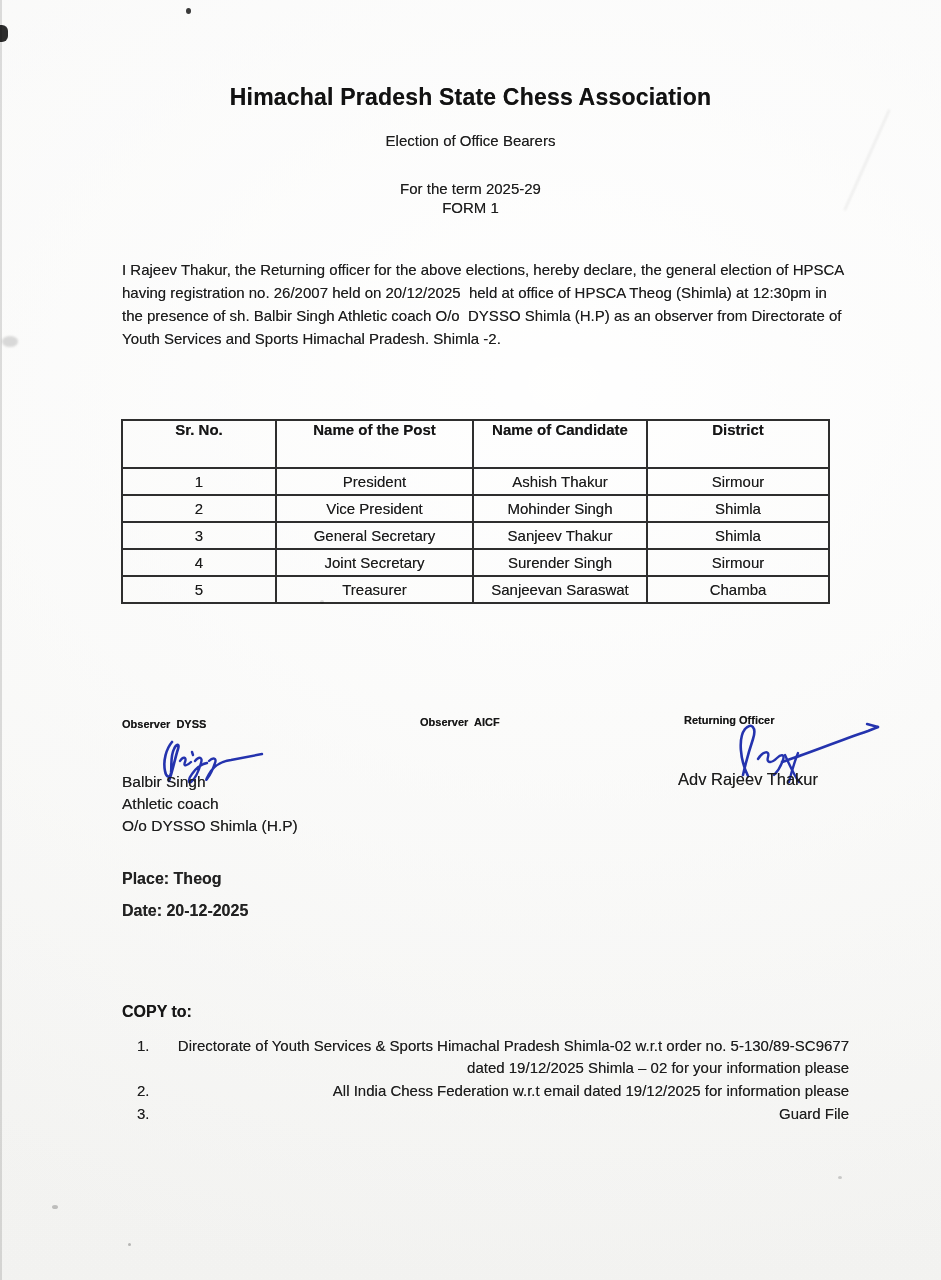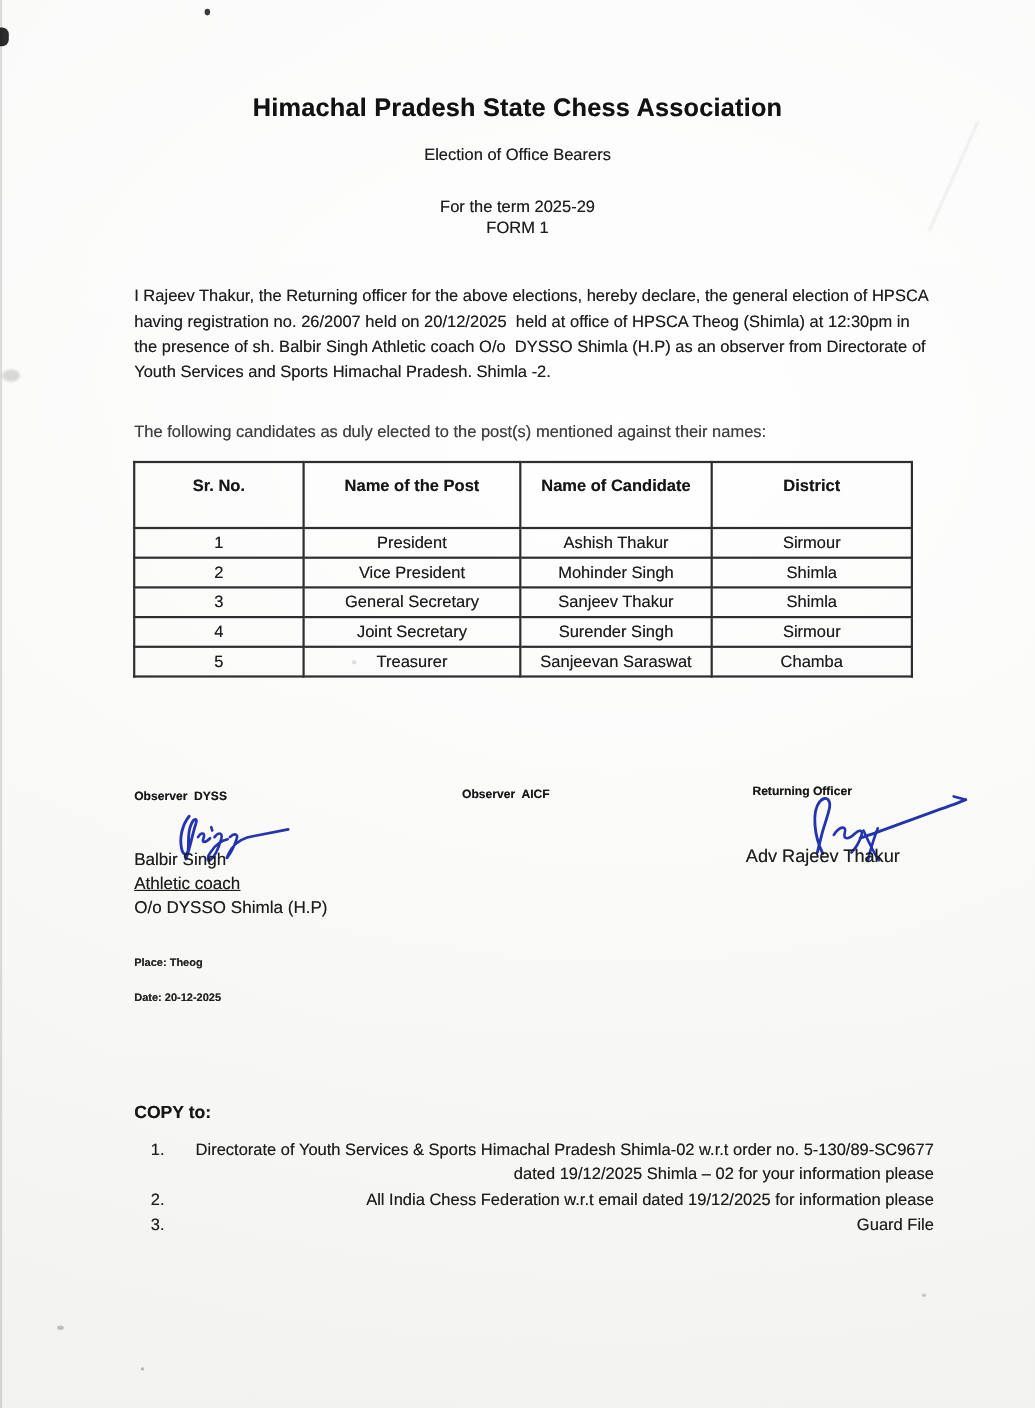--- a/index.html
+++ b/index.html
@@ -37,31 +37,31 @@
 
   table.results {
     position:absolute; top:419px; left:121px;
     width:707px; border-collapse:collapse; table-layout:fixed;
     font-size:15px; color:#1b1b1b;
   }
   table.results th, table.results td {
     border:2px solid #2e2e2e; text-align:center; padding:0;
   }
   table.results th {
-    height:46px; vertical-align:top; padding-top:12px;
+    height:46px; vertical-align:top; padding-top:0;
     font-size:15px; font-weight:700; color:#161616;
   }
   table.results td { height:25px; }
   .col-sr { width:154px; } .col-post { width:197px; }
   .col-cand { width:174px; } .col-dist { width:182px; }
 
   .sig-label { font-size:11px; font-weight:700; color:#161616; }
   .sig-text { font-size:15.5px; line-height:21.5px; }
 
-  .place-line, .date-line { left:122px; font-size:10px; font-weight:700; color:#222; }
+  .place-line, .date-line { left:122px; font-size:16px; font-weight:700; color:#222; }
 
   .copy-head {
     left:122px; top:1003px; font-size:16px; font-weight:700;
     color:#161616;
   }
   .copy-list { left:137px; top:1035px; width:712px; }
   .copy-item { display:flex; font-size:15px; line-height:22px; margin-bottom:1px; }
   .copy-num { width:28px; flex:0 0 28px; }
   .copy-text { flex:1;text-align:right; }
 
@@ -85,21 +85,20 @@
 
 <div class="page">
 
   <div class="abs center doc-title scantext">Himachal Pradesh State Chess Association</div>
   <div class="abs center sub1 scantext">Election of Office Bearers</div>
   <div class="abs center sub2 scantext">For the term 2025-29</div>
   <div class="abs center sub3 scantext">FORM 1</div>
 
   <div class="abs para scantext">I Rajeev Thakur, the Returning officer for the above elections, hereby declare, the general election of HPSCA having registration no. 26/2007 held on 20/12/2025  held at office of HPSCA Theog (Shimla) at 12:30pm in the presence of sh. Balbir Singh Athletic coach O/o  DYSSO Shimla (H.P) as an observer from Directorate of Youth Services and Sports Himachal Pradesh. Shimla -2.</div>
 
-  <div class="abs intro scantext">The following candidates as duly elected to the post(s) mentioned against their names:</div>
 
   <table class="results scantext">
     <colgroup>
       <col class="col-sr">
         <col class="col-post">
         <col class="col-cand">
         <col class="col-dist">
     </colgroup>
     <thead>
       <tr>
@@ -149,21 +148,21 @@
 
   <svg class="sig-svg" style="left:150px; top:736px;" width="120" height="48" viewBox="0 0 120 48">
     <path d="M22,6 C16,13 13,25 15,35 C16,41 20,43 21,37 C22,30 20,21 24,13 C26,8 30,7 28,13 C25,22 23,34 19,45" stroke-width="2.6"></path>
     <path d="M30,25 C33,20 37,21 35,26 C33,31 37,30 41,26" stroke-width="2.4"></path>
     <path d="M42,16 L43,19" stroke-width="2.4"></path>
     <path d="M45,25 C49,20 53,21 51,27 C49,34 45,43 41,46 C38,48 38,43 42,38 C46,32 52,28 57,27" stroke-width="2.4"></path>
     <path d="M59,25 C63,21 67,22 65,27 C63,33 60,39 57,43 C55,46 57,41 61,35 C66,28 74,25 81,24 L112,18" stroke-width="2.4"></path>
   </svg>
 
   <div class="abs sig-text scantext" style="left:122px; top:771px;">Balbir Singh</div>
-  <div class="abs sig-text scantext" style="left:122px; top:793px;text-decoration:underline;">Athletic coach</div>
+  <div class="abs sig-text scantext" style="left:122px; top:793px;">Athletic coach</div>
   <div class="abs sig-text scantext" style="left:122px; top:815px;">O/o DYSSO Shimla (H.P)</div>
 
   <svg class="sig-svg" style="left:718px; top:720px;" width="170" height="66" viewBox="0 0 170 66">
     <path d="M30,56 C22,40 20,18 27,9 C33,2 39,7 35,19 C31,31 27,46 25,55" stroke-width="2.6"></path>
     <path d="M40,39 C45,31 52,30 50,37 C48,44 54,43 59,38 C63,34 67,34 65,40 C63,46 60,51 56,55" stroke-width="2.4"></path>
     <path d="M67,35 C71,44 76,55 81,62" stroke-width="2.4"></path>
     <path d="M80,33 C76,43 73,54 71,62" stroke-width="2.4"></path>
     <path d="M64,42 C88,34 118,22 150,11 L160,7" stroke-width="2.6"></path>
     <path d="M160,7 L149,4" stroke-width="2.4"></path>
   </svg>

